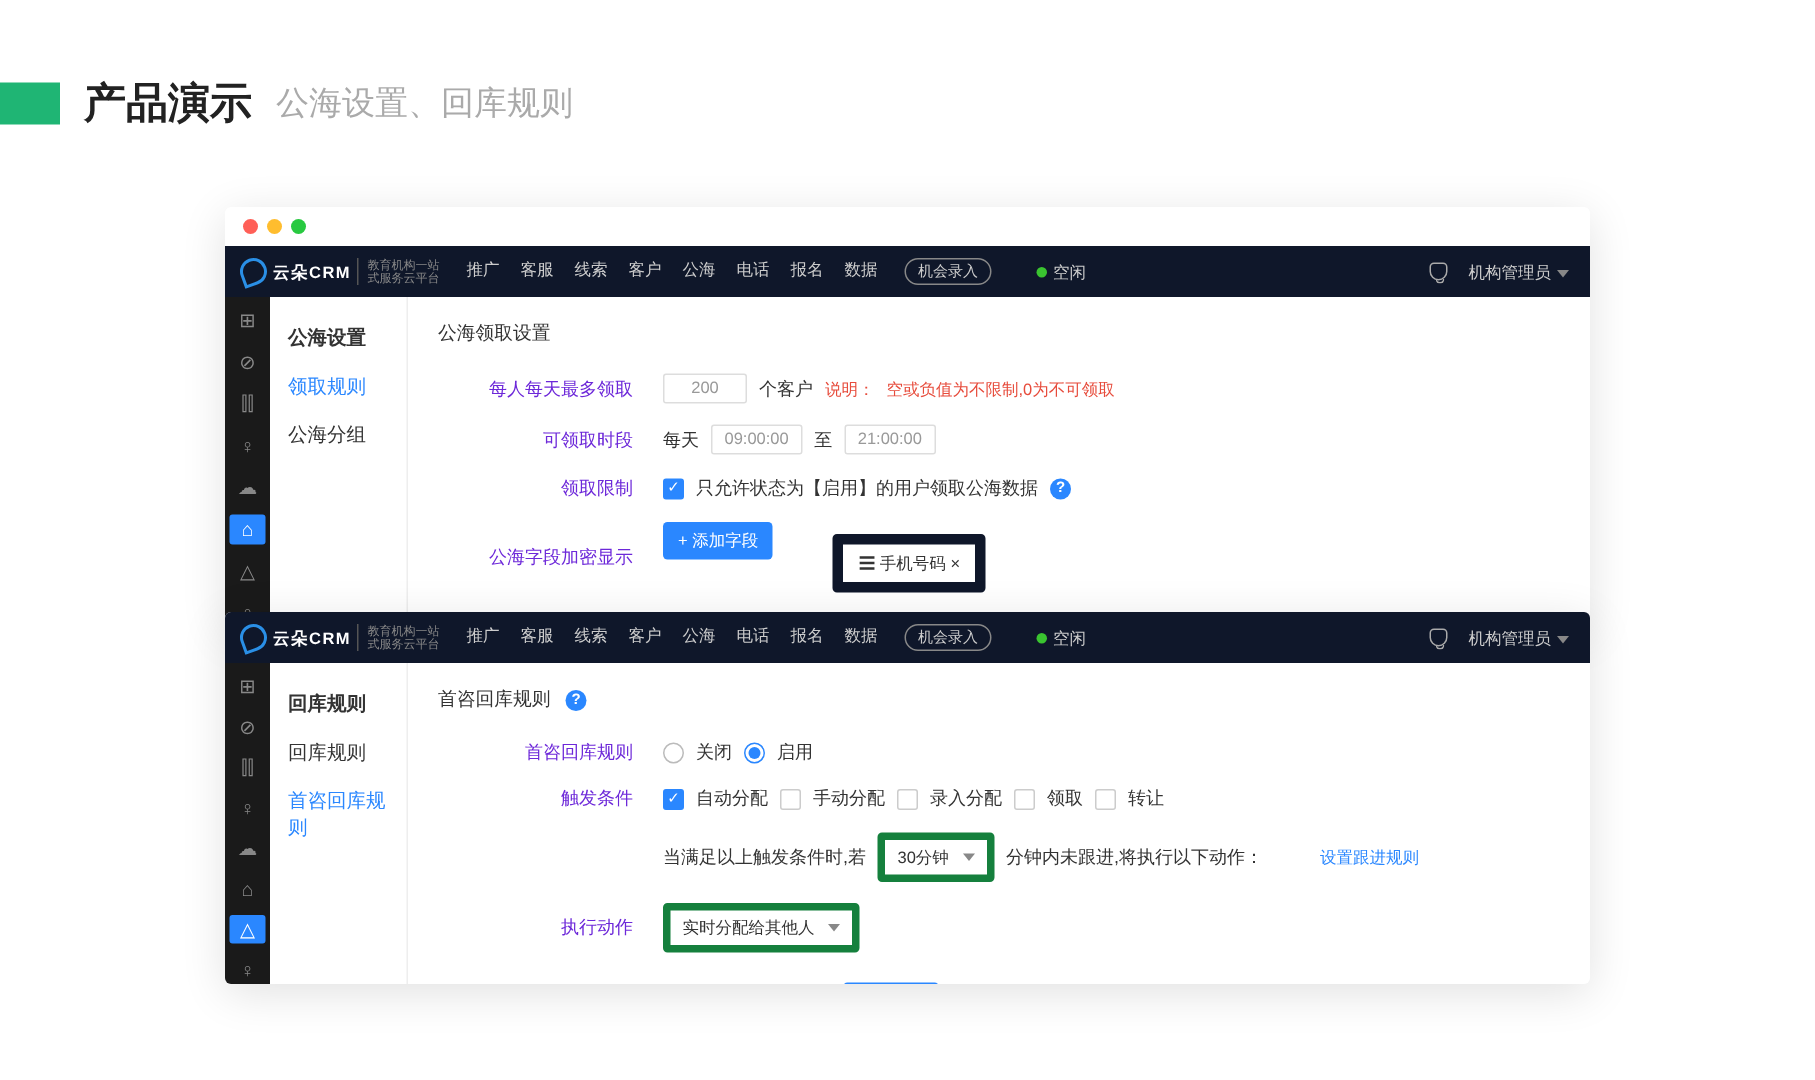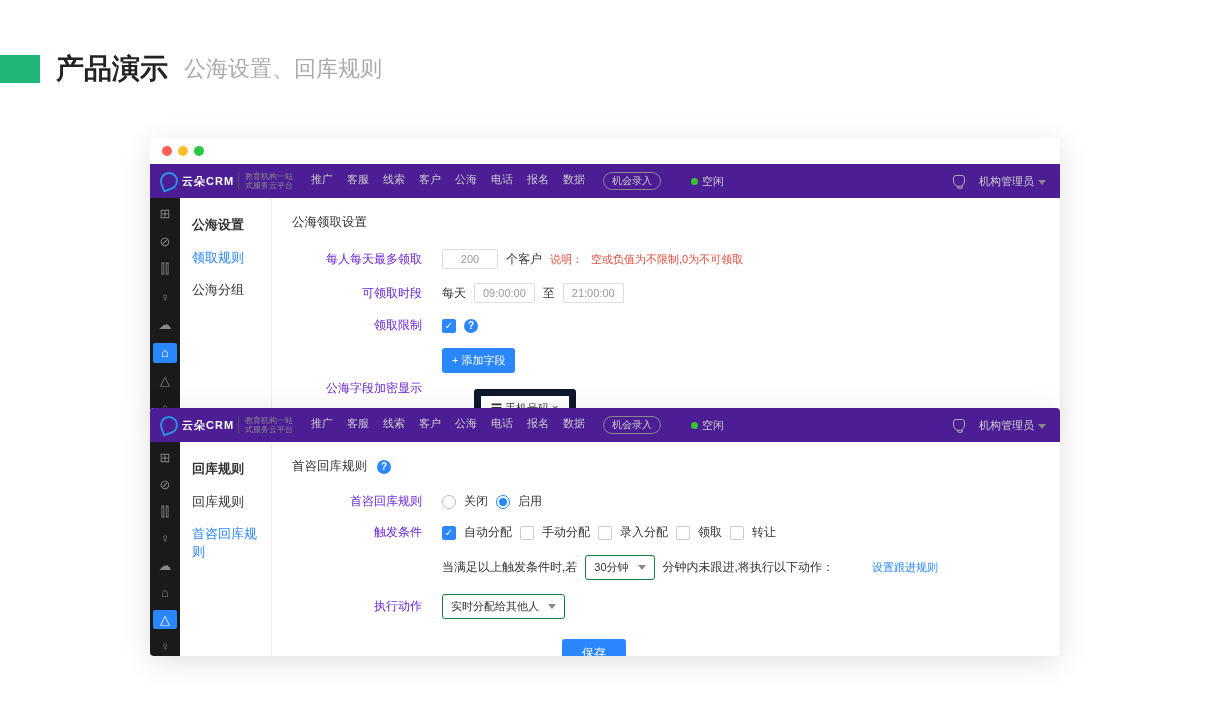--- a/index.html
+++ b/index.html
@@ -16,21 +16,21 @@
     .shot { position: absolute; background: #fff; border-radius: 4px; box-shadow: 0 6px 30px rgba(0,0,0,0.12); overflow: hidden; }
     .shot-1 { top: 0; left: 0; width: 910px; height: 280px; }
     .shot-2 { top: 270px; left: 0; width: 910px; height: 248px; }
     
     
     .mac-dots { padding: 8px 12px; display: flex; gap: 6px; }
     .mac-dot { width: 10px; height: 10px; border-radius: 50%; }
     .mac-dot.r { background:#ff5f57;} .mac-dot.y{background:#ffbd2e;} .mac-dot.g{background:#28c940;}
     
     
-    .topbar { background: #4c1d95; color: #ccc; display: flex; align-items: center; height: 34px; font-size: 11px; }
+    .topbar { background: #0f172a; color: #ccc; display: flex; align-items: center; height: 34px; font-size: 11px; }
     .logo { display: flex; align-items: center; padding: 0 10px; gap:4px;}
     .logo-c { width: 18px; height: 18px; border: 2px solid #2a8fe6; border-radius: 50% 50% 50% 0; transform: rotate(-20deg); display:inline-block;}
     .logo-text { color:#fff; font-size:11px; font-weight:bold; letter-spacing:1px;}
     .logo-sub { color:#888; font-size:8px; border-left:1px solid #555; padding-left:6px; line-height:9px;}
     .nav { display:flex; gap:14px; margin-left:8px;}
     .nav span { cursor:pointer; }
     .pill-btn { border:1px solid #888; border-radius:10px; padding:1px 8px; font-size:10px; margin-left:4px;}
     .status-dot { width:7px; height:7px; background:#3ac430; border-radius:50%; display:inline-block; margin-right:4px; margin-left:30px;}
     .top-right { margin-left:auto; display:flex; align-items:center; gap:14px; padding-right:14px;}
     .bell { width:12px; height:12px; border:1.5px solid #aaa; border-radius:3px 3px 6px 6px; position:relative;}
@@ -65,21 +65,21 @@
     .cb.checked { background:#2a87ff; border-color:#2a87ff; }
     .cb.checked:after { content:'✓'; color:#fff; font-size:10px; line-height:1;}
     
     .btn-add { background:#2a87ff; color:#fff; border:none; border-radius:3px; padding:5px 10px; font-size:11px; cursor:pointer;}
     .tag-box { border:7px solid #0f172a; border-radius:3px; padding:5px 10px; font-size:11px; display:inline-flex; align-items:center; gap:4px; margin-top:8px;margin-left:32px;}
     
     .radio { width:14px; height:14px; border:1.5px solid #bbb; border-radius:50%; display:inline-flex; align-items:center; justify-content:center;}
     .radio.on { border-color:#2a87ff;}
     .radio.on:after { content:''; width:8px; height:8px; background:#2a87ff; border-radius:50%;}
     
-    .select-box { border:1px solid #15803d; border-radius:3px; padding:4px 8px; font-size:11px; display:inline-flex; align-items:center; gap:5px; background:#fff;}
+    .select-box { border:5px solid #15803d; border-radius:3px; padding:4px 8px; font-size:11px; display:inline-flex; align-items:center; gap:5px; background:#fff;}
     .link { color:#2a87ff; cursor:pointer; font-size:11px; margin-left:30px;}
     .btn-save { background:#2a87ff; color:#fff; border:none; border-radius:3px; padding:6px 20px; font-size:12px; cursor:pointer; margin-left:270px; margin-top:6px;}
   </style>
 </head>
 <body>
 
 <div class="slide-header">
   <div class="green-block"></div>
   <div class="slide-title">产品演示</div>
   <div class="slide-subtitle">公海设置、回库规则</div>
@@ -153,27 +153,28 @@
             <span class="inp">09:00:00</span>
             <span>至</span>
             <span class="inp">21:00:00</span>
           </div>
         </div>
 
         <div class="form-row">
           <div class="form-label">领取限制</div>
           <div class="form-body">
             <span class="cb checked"></span>
+            <span>只允许状态为【启用】的用户领取公海数据</span>
             <span class="help-badge">?</span>
           </div>
         </div>
 
         <div class="form-row">
           <div class="form-label">公海字段加密显示</div>
-          <div class="form-body" style="flex-direction:column; align-items:flex-start;">
+          <div class="form-body" style="align-items:flex-start;">
             <button class="btn-add">+ 添加字段</button>
             <span class="tag-box">
                 <span>☰ 手机号码 ×</span>
               </span>
           </div>
         </div>
       </div>
     </div>
   </div>
 

